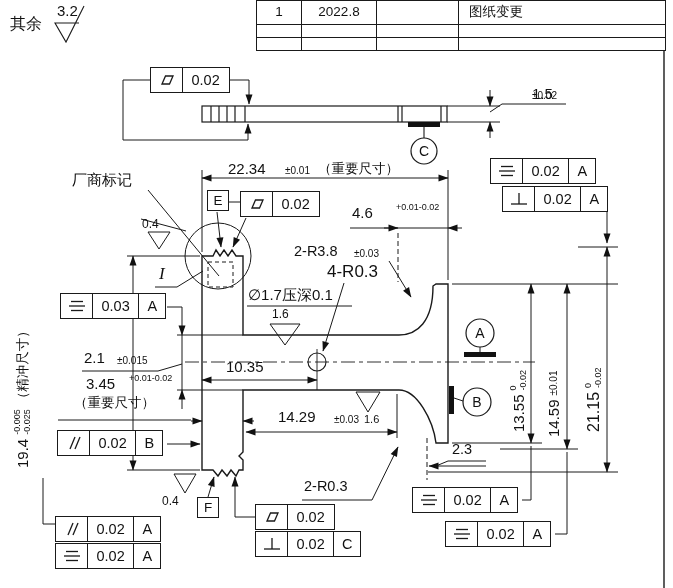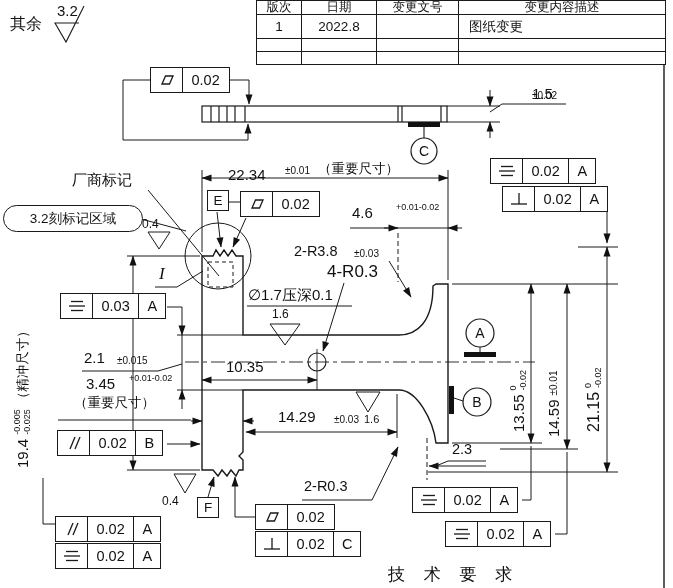--- a/index.html
+++ b/index.html
@@ -209,26 +209,20 @@
   </svg>
 
   <table class="rev">
     <colgroup>
         <col style="width:45px">
         <col style="width:75px">
         <col style="width:82px">
         <col style="width:207px">
       </colgroup>
     <tbody>
-        <tr class="hdr">
-      <td>版次</td>
-      <td>日期</td>
-      <td>变更文号</td>
-      <td>变更内容描述</td>
-    </tr>
     <tr class="r1">
       <td>1</td>
       <td>2022.8</td>
       <td></td>
       <td class="dleft">图纸变更</td>
     </tr>
     <tr class="re">
       <td></td>
           <td></td>
       <td></td>
@@ -390,31 +384,30 @@
     <span class="cell val">0.02</span>
     <span class="cell dat">A</span>
   </div>
 
   <div class="lbl" style="left:414px;top:144px;width:20px;text-align:center;font-size:14px;">C</div>
   <div class="lbl" style="left:470px;top:326px;width:20px;text-align:center;font-size:14px;">A</div>
   <div class="lbl" style="left:467px;top:395px;width:20px;text-align:center;font-size:14px;">B</div>
   <div class="dbox" style="left:197px;top:497px;">F</div>
 
   <div class="lbl" style="left:72px;top:172px;font-size:15px;">厂商标记</div>
-  <div class="oval">3.2刻标记区域</div>
   <div class="lbl serif-i" style="left:159px;top:265px;font-size:17px;">I</div>
   <div class="lbl" style="left:142px;top:218px;font-size:12px;">0.4</div>
   <div class="lbl" style="left:272px;top:308px;font-size:12px;">1.6</div>
   <div class="lbl" style="left:364px;top:414px;font-size:11px;">1.6</div>
   <div class="lbl" style="left:162px;top:495px;font-size:12px;">0.4</div>
 
   <div class="lbl" style="left:532px;top:86px;font-size:15px;">1.5</div>
   <div class="lbl sm" style="left:532px;top:91px;">±0.02</div>
 
-  <div class="lbl" style="left:228px;top:161px;font-size:15px;margin-top:6px;">22.34</div>
+  <div class="lbl" style="left:228px;top:161px;font-size:15px;">22.34</div>
   <div class="lbl sm" style="left:285px;top:166px;">±0.01</div>
   <div class="lbl note" style="left:318px;top:162px;">（重要尺寸）</div>
 
   <div class="lbl" style="left:352px;top:205px;font-size:15px;">4.6</div>
   <div class="tolstack" style="left:396px;top:203px;">
     <span>+0.01</span>
       <span>-0.02</span>
   </div>
 
   <div class="lbl" style="left:294px;top:244px;font-size:14.5px;">2-R3.8</div>
@@ -460,15 +453,14 @@
     <span style="font-size:10px;">±0.01</span>
   </div>
   <div class="vdim big" style="left:584px;top:432px;width:150px;">
     <span class="main">21.15</span>
     <span class="vstack">
         <span>0</span>
         <span>-0.02</span>
       </span>
   </div>
 
-  <div class="lbl" style="left:388px;top:566px;font-size:17px;letter-spacing:7px;">技 术 要 求</div>
 
 </div>
 
 </body></html>

